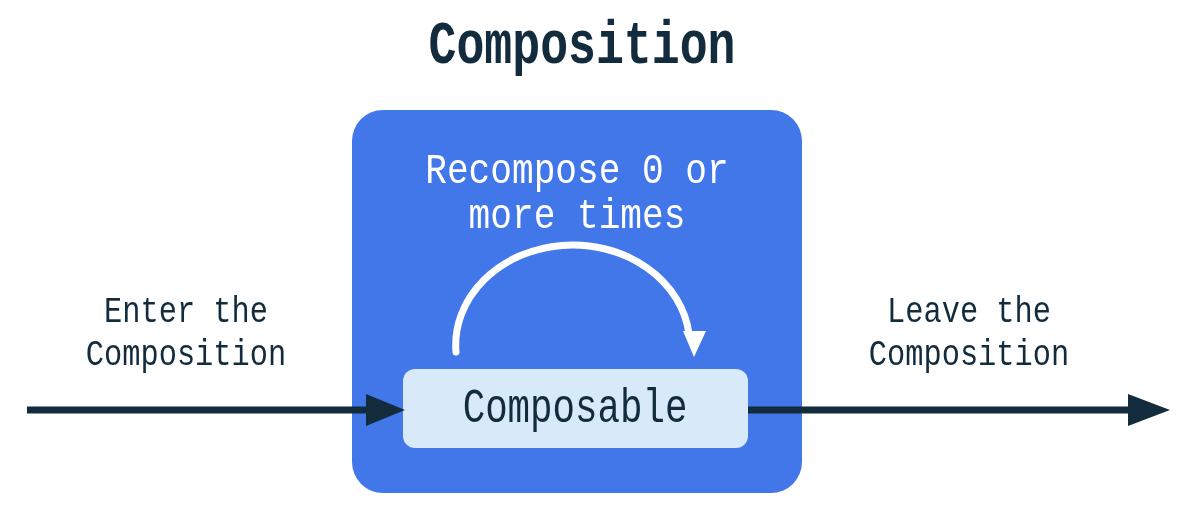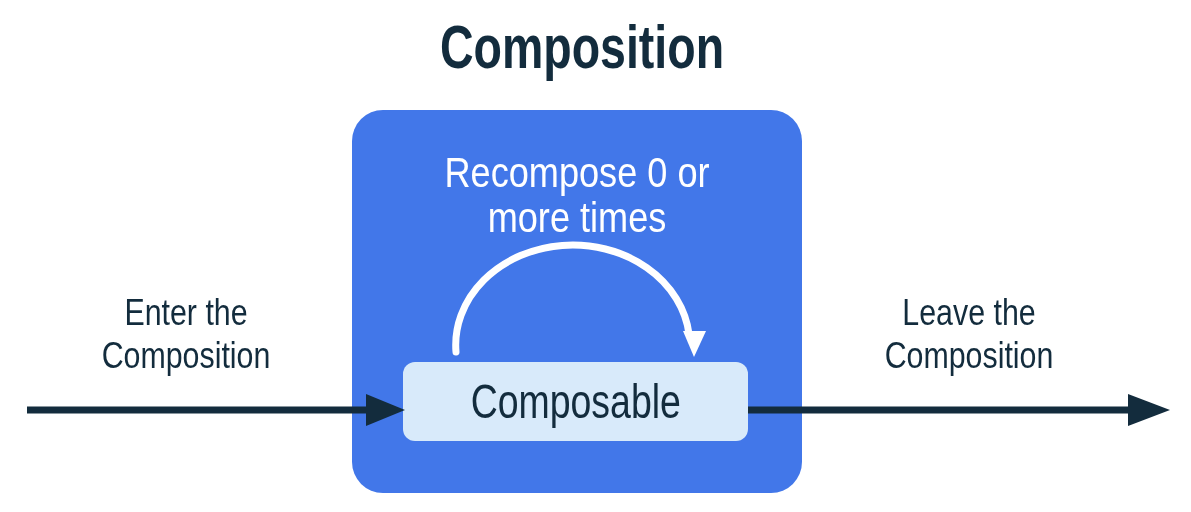--- a/index.html
+++ b/index.html
@@ -13,20 +13,21 @@
   body {
     font-family: "Liberation Sans", sans-serif;
     background: var(--canvas_bg);
   }
   .canvas {
     position: relative;
     width: 1191px;
     height: 512px;
     background: var(--canvas_bg);
     overflow: hidden;
+    font-family: Liberation Mono, monospace;
   }
   .title {
     position: absolute;
     left: 352px;
     top: 15px;
     width: 460px;
     text-align: center;
     font-size: 62px;
     line-height: 64px;
     font-weight: bold;
@@ -52,21 +53,21 @@
     font-size: 42px;
     line-height: 45px;
     color: var(--white);
     transform: scaleX(0.86);
     white-space: nowrap;
   }
   .recompose-note span { display: block; }
   .composable-box {
     position: absolute;
     left: 51px;
-    top: 252px;
+    top: 259px;
     width: 345px;
     height: 79px;
     border-radius: 12px;
     background: var(--light_blue);
     display: flex;
     align-items: center;
     justify-content: center;
   }
   .composable-label {
     font-size: 48px;

